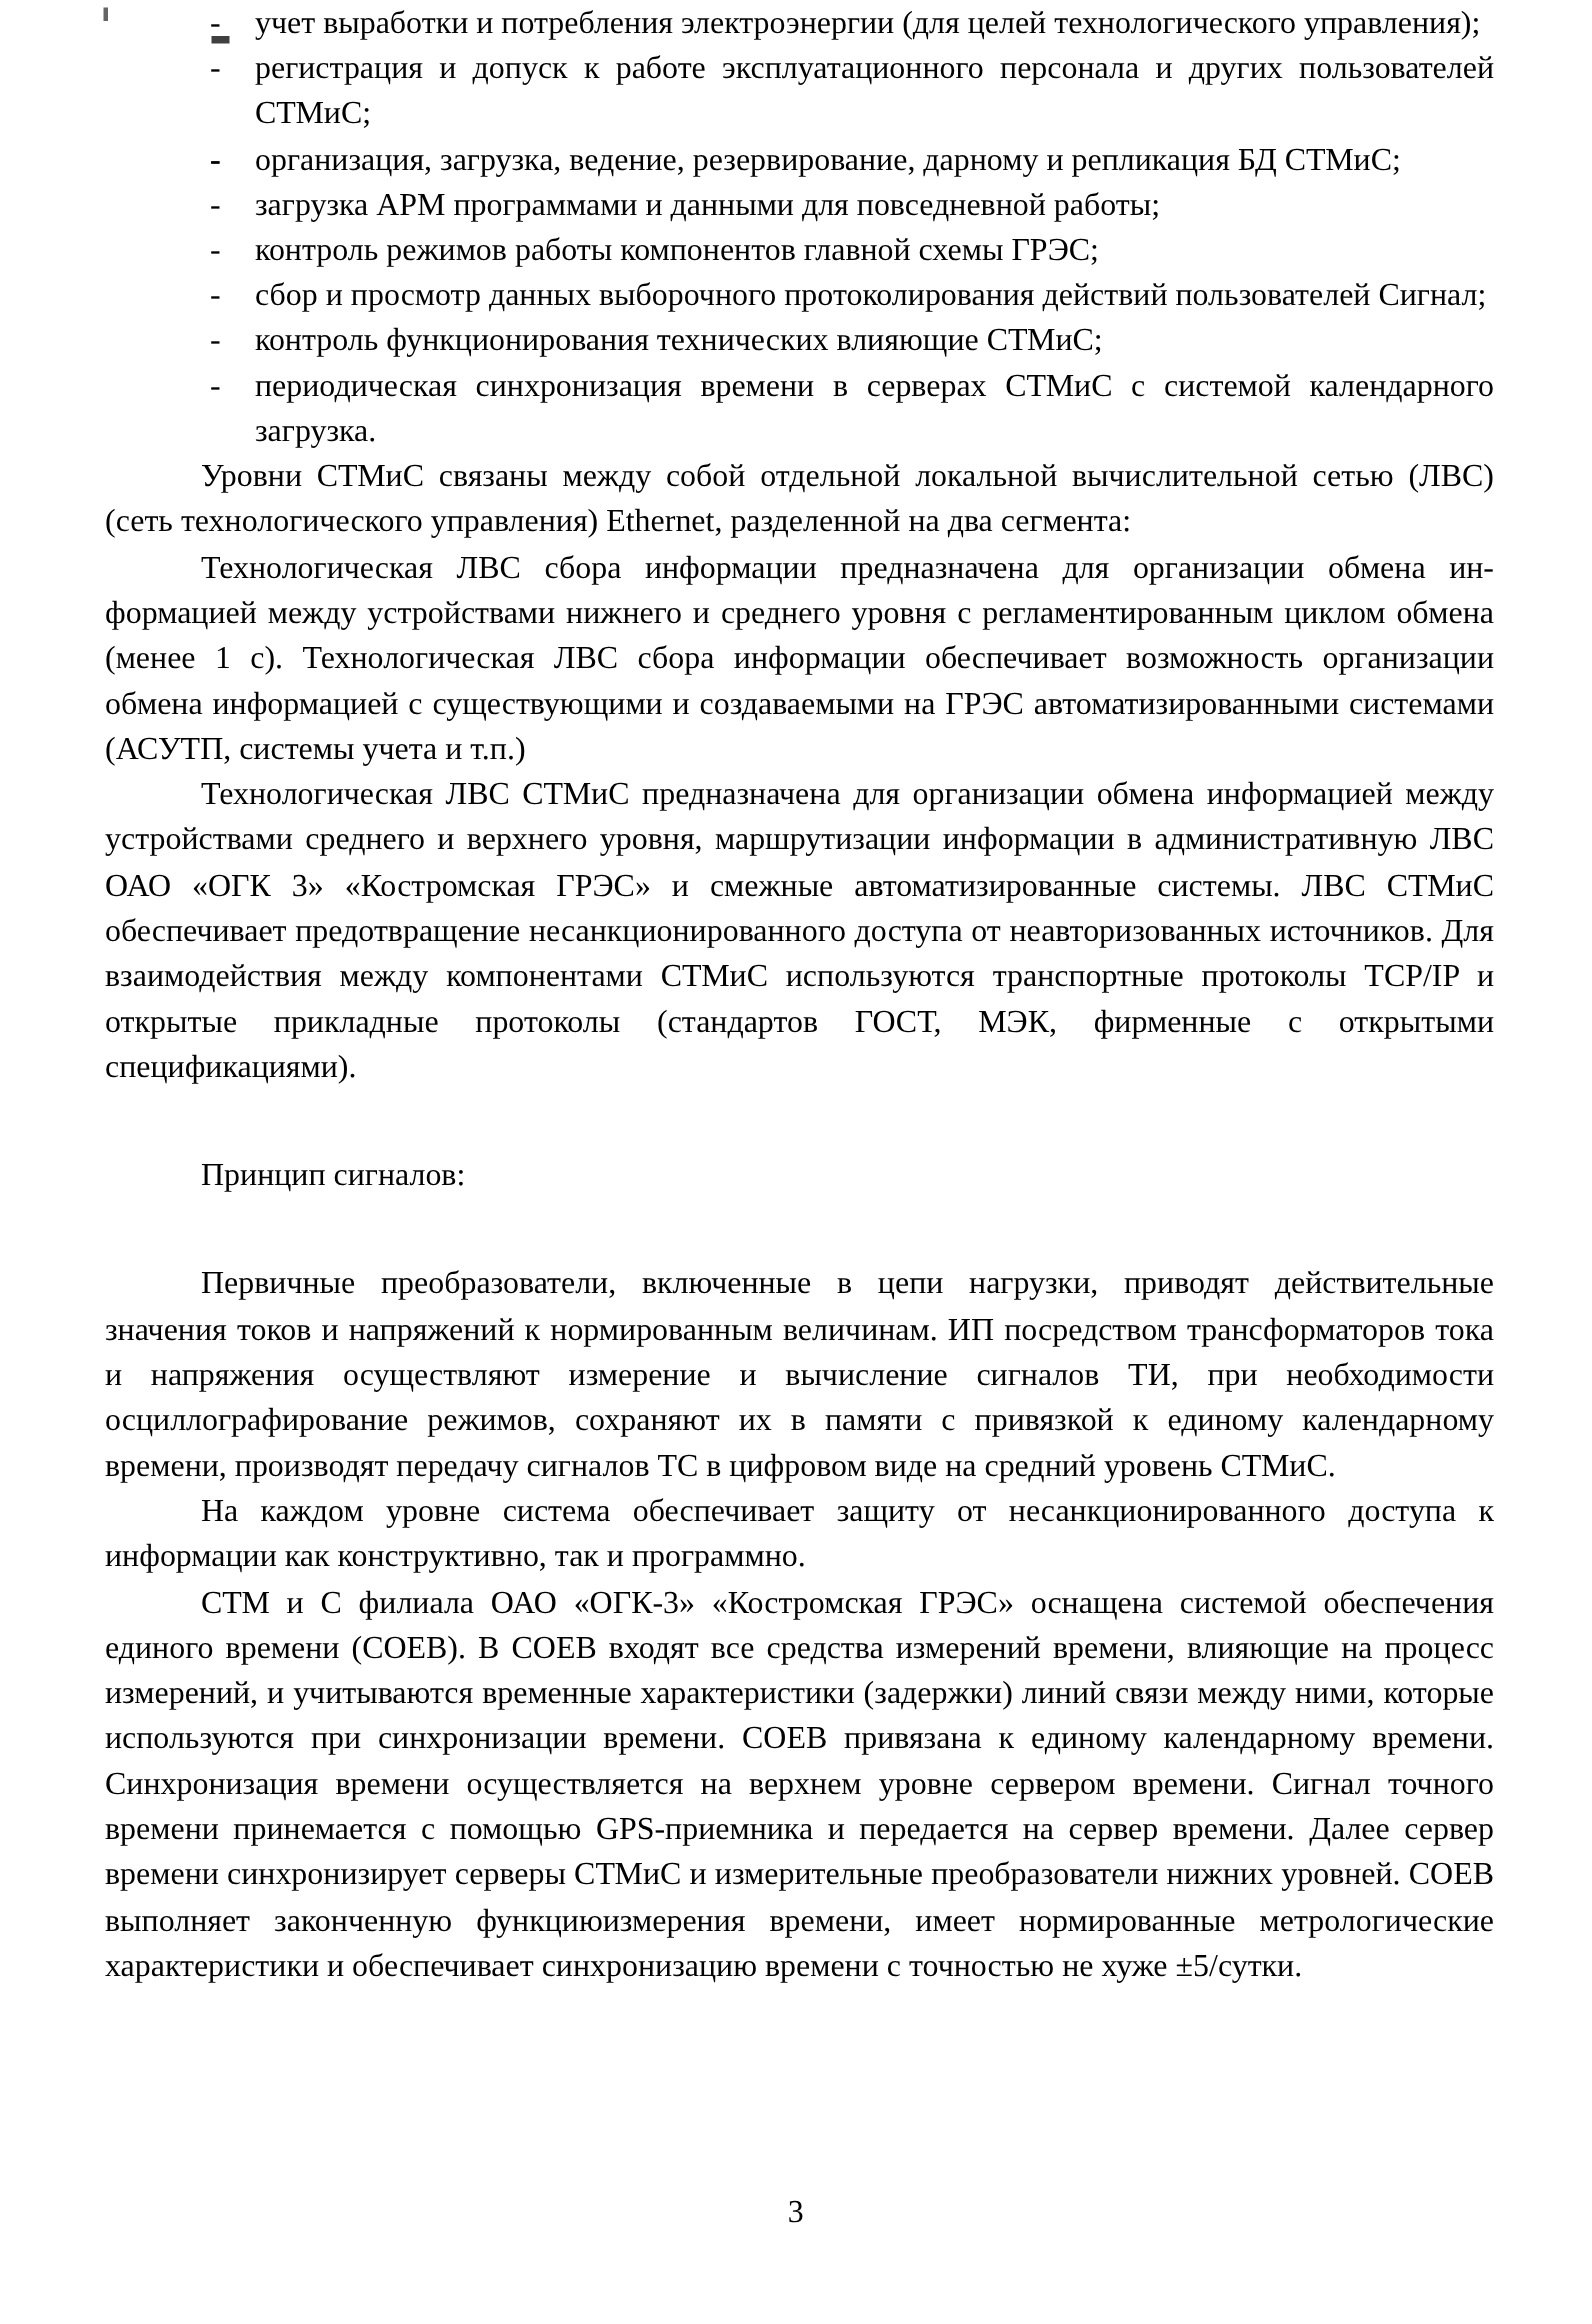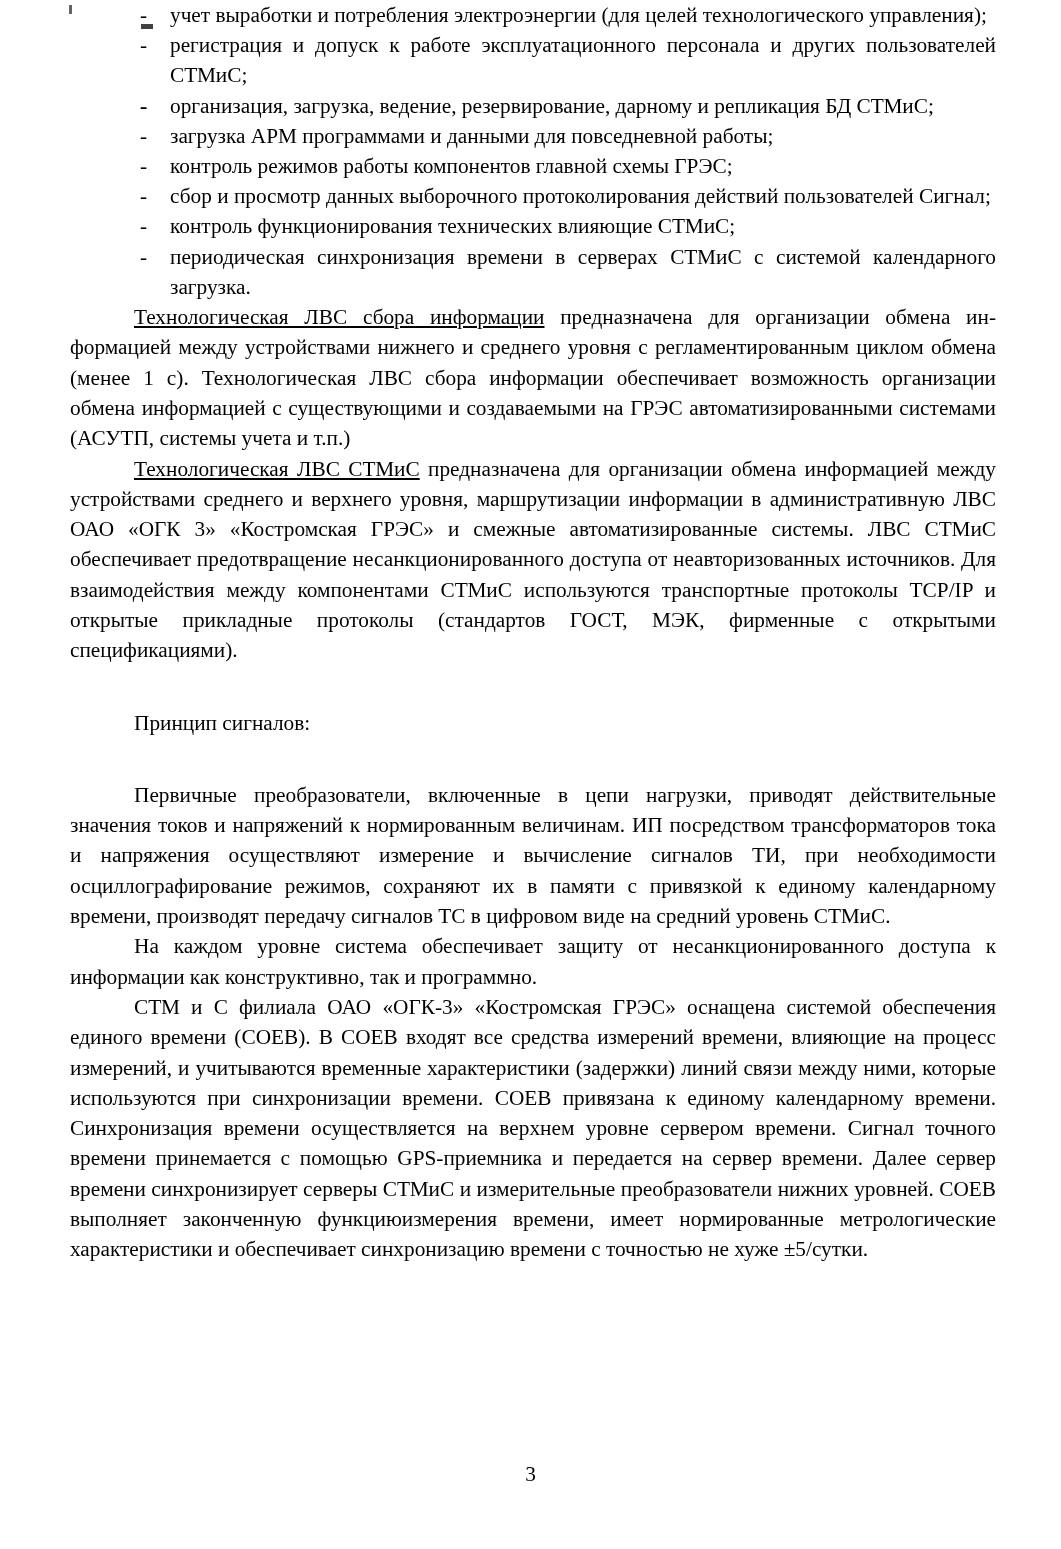--- a/index.html
+++ b/index.html
@@ -78,21 +78,20 @@
   p.para {
     margin: 0;
     font-size: 21.3px;
     line-height: 30.3px;
     text-align: justify;
     text-justify: inter-word;
     text-indent: 64px;
     hyphens: manual;
   }
   .u {
-    text-decoration: underline;
     text-underline-offset: 2px;
   }
 
   .heading-line {
     margin: 0;
     font-size: 21.3px;
     line-height: 30.3px;
     text-indent: 64px;
   }
   .gap-lg { height: 42px; }
@@ -148,20 +147,21 @@
       <li class="bullet-item">
         <span class="dash">-</span>
         <span class="btext">контроль функционирования технических влияющие СТМиС;</span>
       </li>
       <li class="bullet-item">
         <span class="dash">-</span>
         <span class="btext">периодическая синхронизация времени в серверах СТМиС с системой календарно­го загрузка.</span>
       </li>
     </ul>
 
+    <p class="para">Уровни СТМиС связаны между собой отдельной локальной вычислительной сетью (ЛВС) (сеть технологического управления) Ethernet, разделенной на два сегмента:</p>
 
     <p class="para"><span class="u">Технологическая ЛВС сбора информации</span><span> предназначена для организации обмена ин­формацией между устройствами нижнего и среднего уровня с регламентированным циклом обмена (менее 1 с). Технологическая ЛВС сбора информации обеспечивает возможность ор­ганизации обмена информацией с существующими и создаваемыми на ГРЭС автоматизиро­ванными системами (АСУТП, системы учета и т.п.)</span></p>
 
     <p class="para"><span class="u">Технологическая ЛВС СТМиС</span><span> предназначена для организации обмена информацией между устройствами среднего и верхнего уровня, маршрутизации информации в администра­тивную ЛВС ОАО «ОГК 3» «Костромская ГРЭС» и смежные автоматизированные системы. ЛВС СТМиС обеспечивает предотвращение несанкционированного доступа от неавторизо­ванных источников. Для взаимодействия между компонентами СТМиС используются транс­портные протоколы TCP/IP и открытые прикладные протоколы (стандартов ГОСТ, МЭК, фирменные с открытыми спецификациями).</span></p>
 
     <div class="gap-lg"></div>
 
     <p class="heading-line">Принцип сигналов:</p>
 
     <div class="gap-lg"></div>

